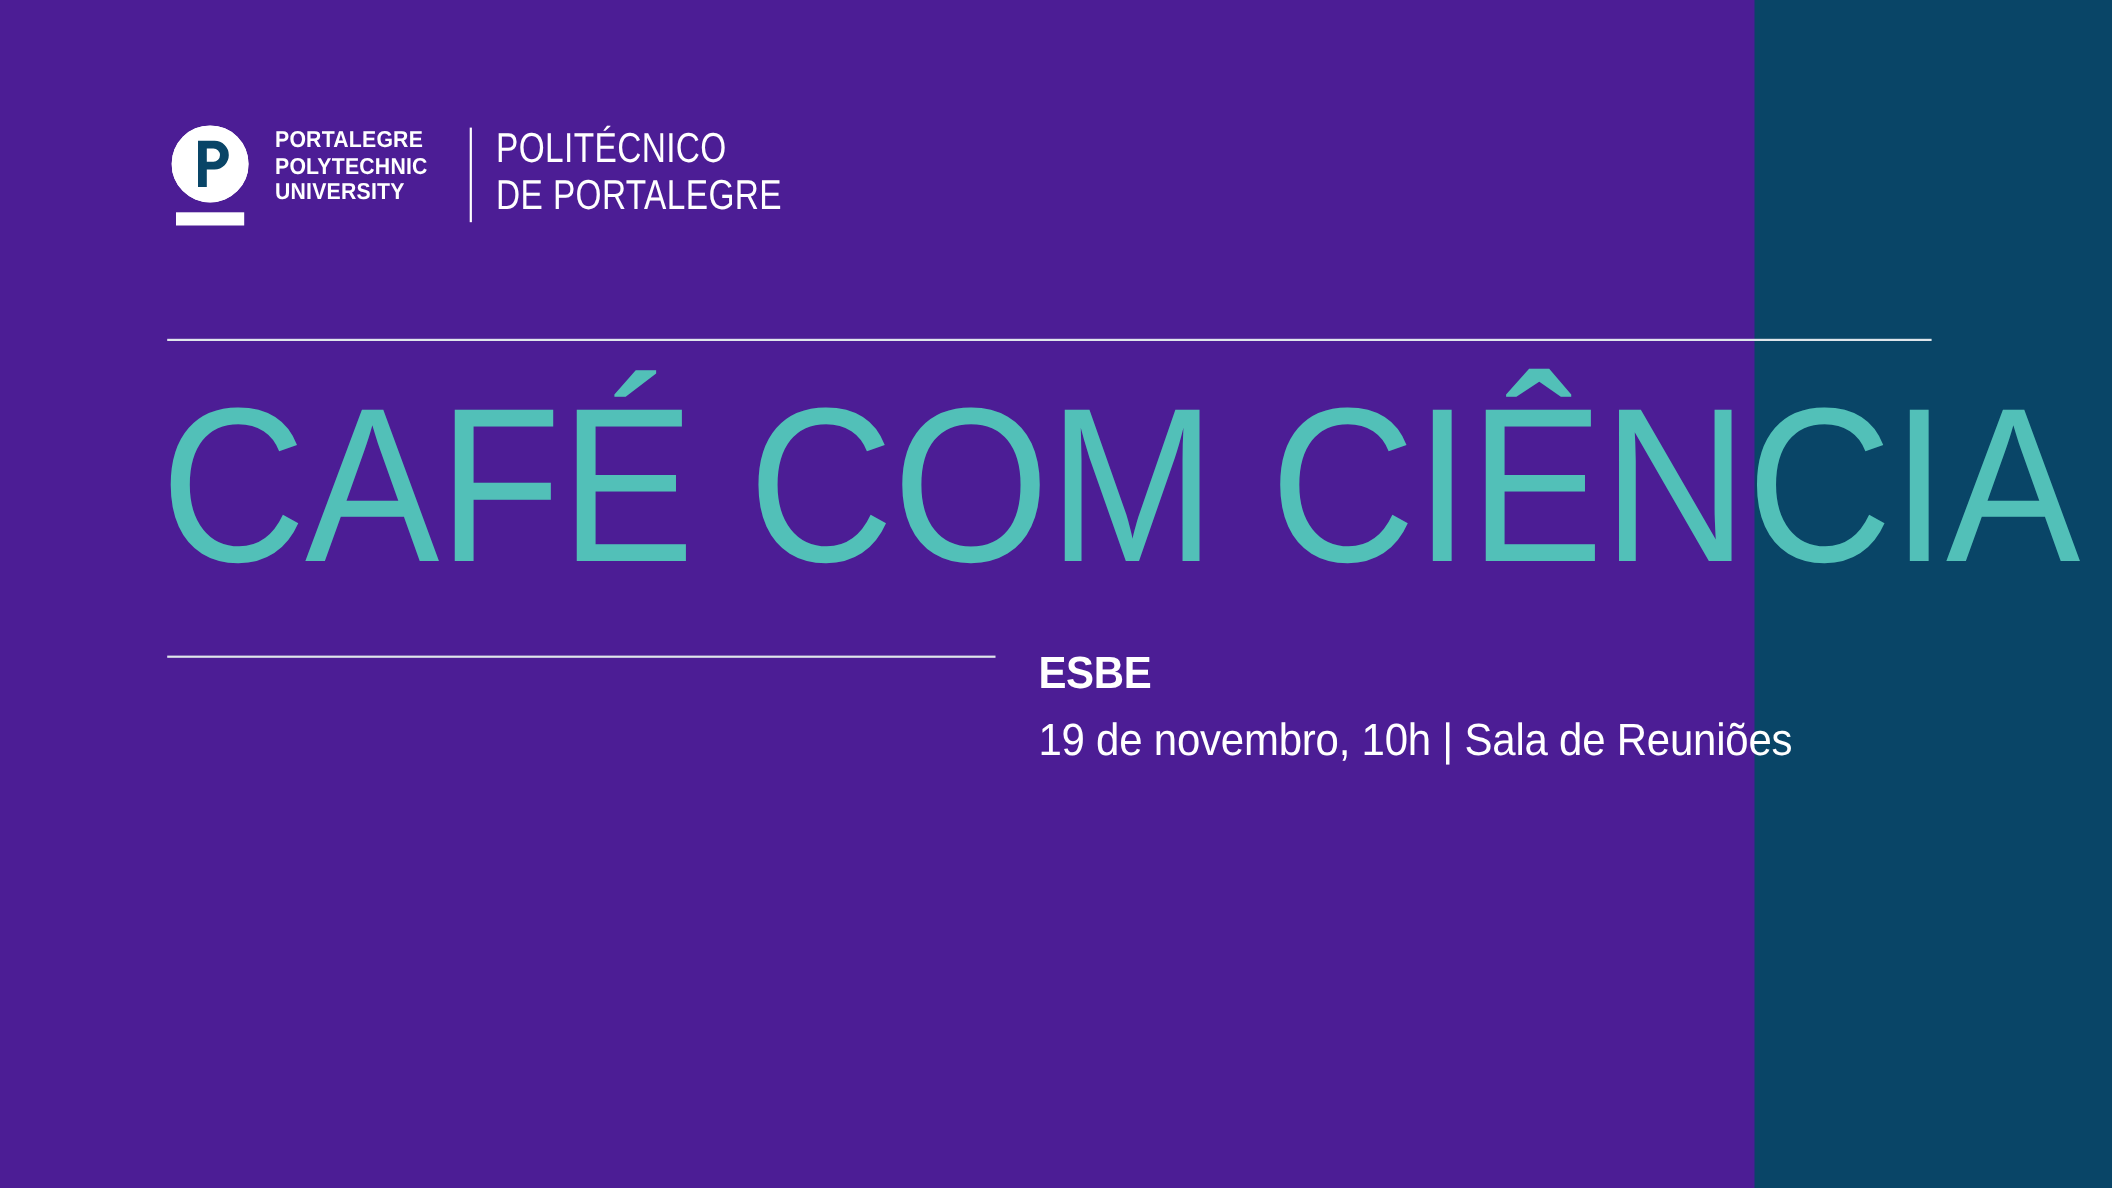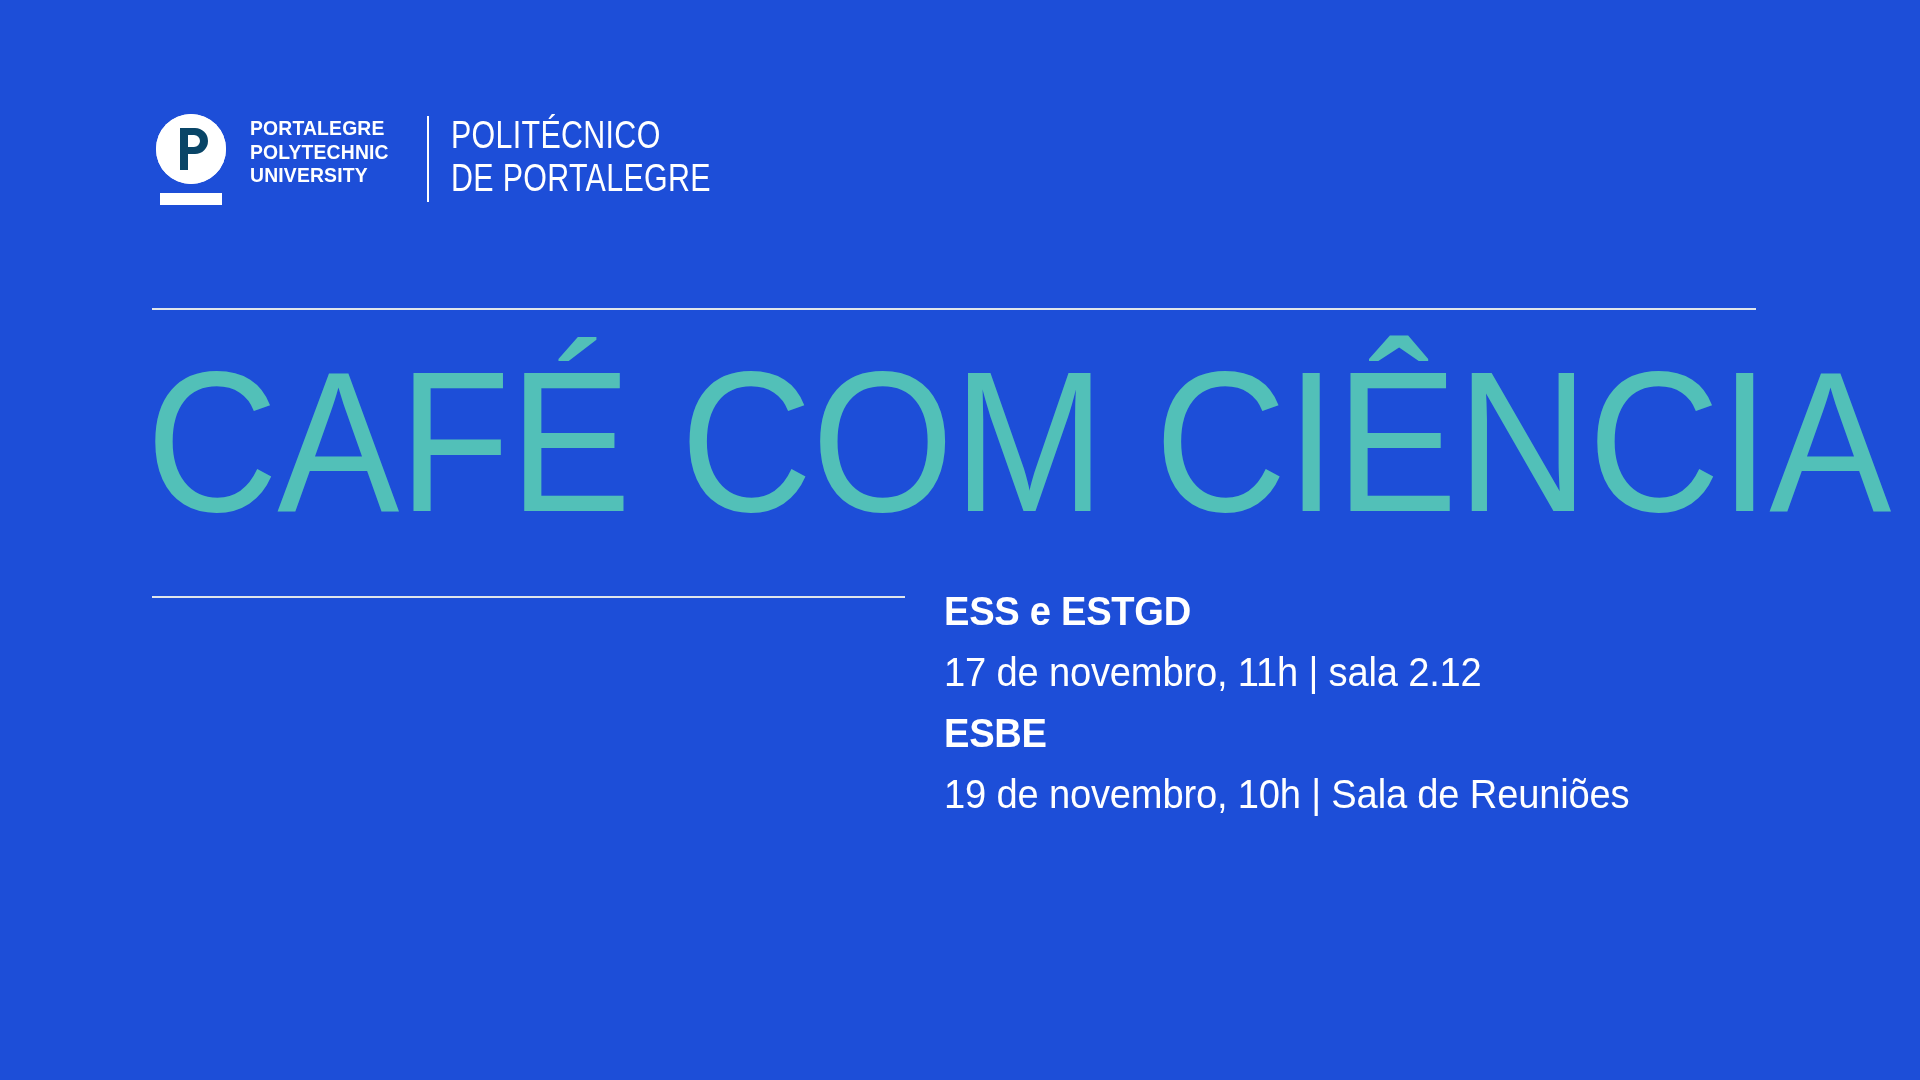--- a/index.html
+++ b/index.html
@@ -6,22 +6,22 @@
 
   html, body {
     width:1920px; height:1080px;
     background:#094567;
     font-family:"Liberation Sans", sans-serif;
     overflow:hidden;
   }
 
   #poster {
     position:relative;
-    width:1920px; height:1080px;
-    background:#1d4ed8;
+    width:1595px; height:1080px;
+    background:#4c1d95;
   }
 
   
   #logo-block {
     position:absolute;
     left:152px; top:112px;
     display:flex;
     align-items:flex-start;
   }
 
@@ -163,24 +163,20 @@
     </div>
   </div>
 
   <div class="rule" id="rule-top"></div>
   <div class="rule" id="rule-mid"></div>
 
   <div id="title">CAFÉ COM CIÊNCIA</div>
 
   <div id="events">
 
-    <div class="event">
-      <div class="ev-name">ESS e ESTGD</div>
-      <div class="ev-detail">17 de novembro, 11h | sala 2.12</div>
-    </div>
 
     <div class="event">
       <div class="ev-name">ESBE</div>
       <div class="ev-detail">19 de novembro, 10h | Sala de Reuniões</div>
     </div>
 
 
   </div>
 </div>
 

